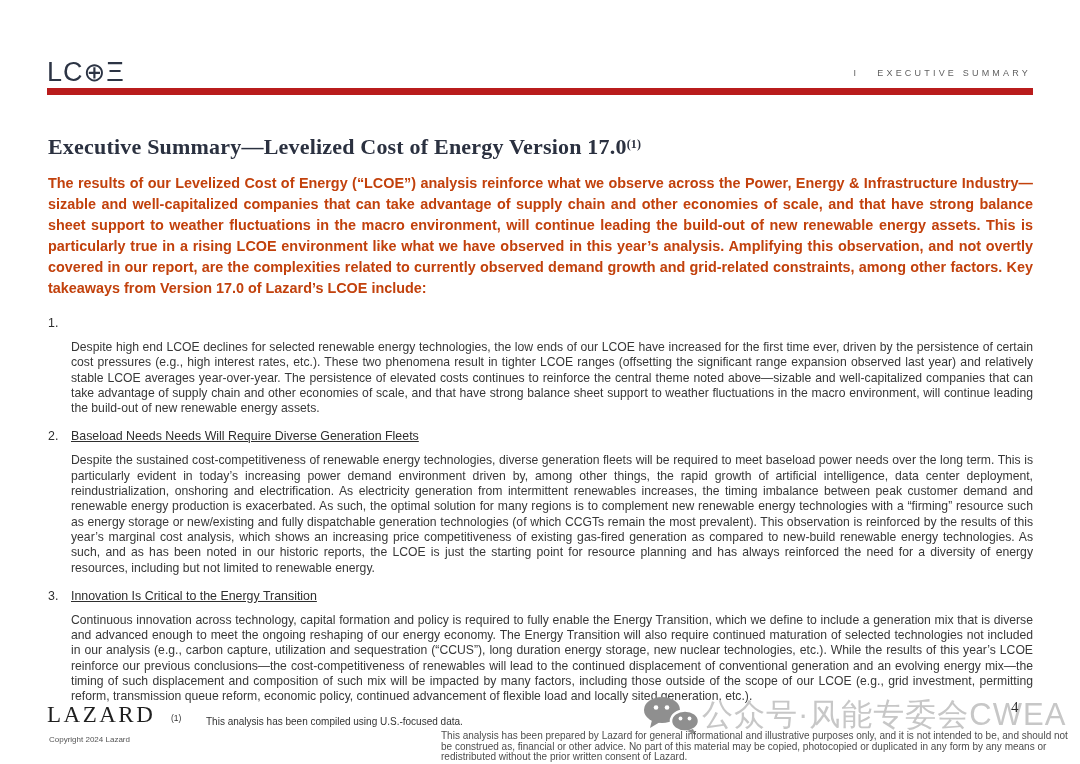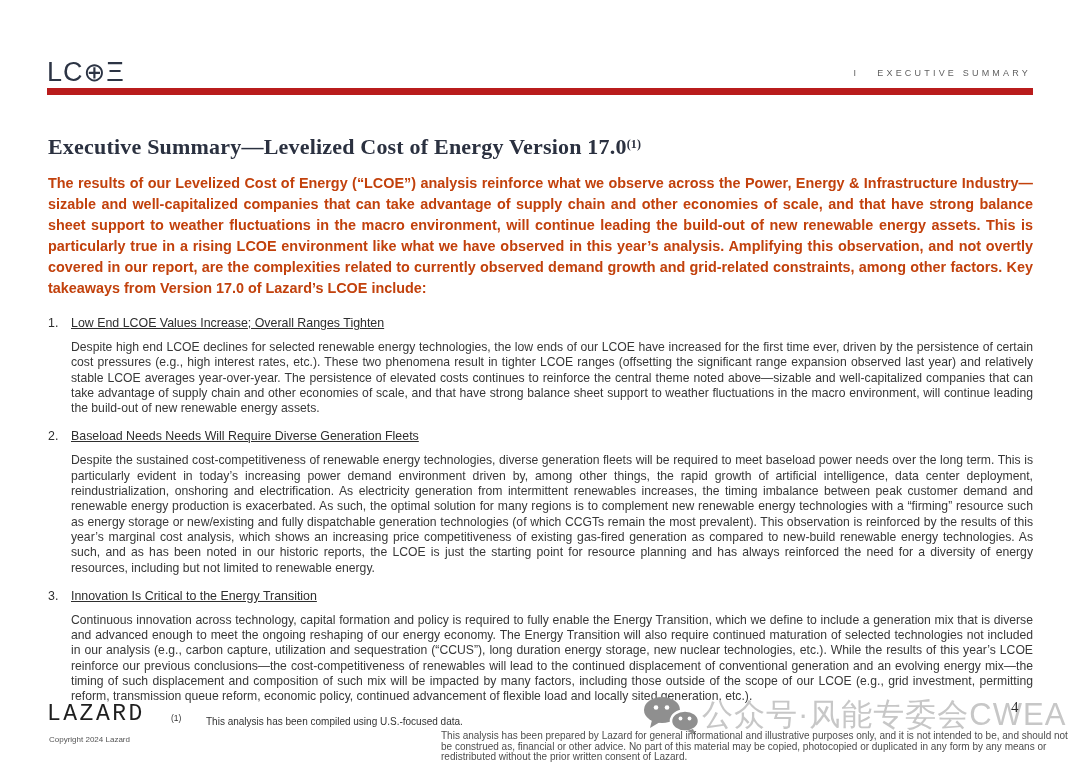--- a/index.html
+++ b/index.html
@@ -20,21 +20,21 @@
   .page-title{font-family:"Liberation Serif",serif;font-weight:700;font-size:22px;color:#2b3140;margin:6px 0 0 0;letter-spacing:.2px;}
   .page-title sup{font-size:12px;vertical-align:6px;}
   .intro{margin-top:13px;font-size:14.4px;font-weight:700;color:#c2410c;line-height:21px;text-align:justify;}
   .takeaways{margin-top:17px;}
   .item{margin-bottom:13px;}
   .item-head{display:flex;font-size:12.4px;color:#2e2e2e;line-height:15px;}
   .item-num{width:23px;flex:0 0 23px;}
   .item-title{text-decoration:underline;}
   .item-body{margin:9px 0 0 23px;font-size:12.2px;color:#383838;line-height:15.3px;text-align:justify;}
   
-  .brand{position:absolute;left:47px;top:703px;font-family:Liberation Mono, monospace;font-size:23px;letter-spacing:2.5px;color:#1f1f1f;line-height:1;}
+  .brand{position:absolute;left:47px;top:703px;font-family:Liberation Serif, serif;font-size:23px;letter-spacing:2.5px;color:#1f1f1f;line-height:1;}
   .copyright{position:absolute;left:49px;top:727px;font-size:8px;color:#555555;margin-top:8px;}
   .footnote-num{position:absolute;left:171px;top:713px;font-size:8.5px;color:#333333;}
   .footnote-text{position:absolute;left:206px;top:716px;font-size:10px;color:#333333;}
   .watermark{position:absolute;left:642px;top:696px;display:flex;align-items:flex-start;z-index:1;}
   .wechat-icon{width:60px;height:40px;flex:0 0 60px;}
   .watermark-text{font-size:31px;color:#c7c7c7;letter-spacing:1px;line-height:38px;white-space:nowrap;}
   .page-number{position:absolute;left:1011px;top:699px;font-family:"Liberation Serif",serif;font-size:15px;color:#2e2e2e;z-index:2;}
   .disclaimer{position:absolute;left:441px;top:731px;width:636px;font-size:10px;color:#4d4d4d;line-height:10.5px;z-index:2;}
 </style>
 </head>
@@ -50,21 +50,20 @@
 <div class="main">
   <h1 class="page-title"><span>Executive Summary—Levelized Cost of Energy Version 17.0</span><sup>(1)</sup></h1>
 
   <p class="intro">The results of our Levelized Cost of Energy (“LCOE”) analysis reinforce what we observe across the Power, Energy &amp; Infrastructure Industry—sizable and well-capitalized companies that can take advantage of supply chain and other economies of scale, and that have strong balance sheet support to weather fluctuations in the macro environment, will continue leading the build-out of new renewable energy assets. This is particularly true in a rising LCOE environment like what we have observed in this year’s analysis. Amplifying this observation, and not overtly covered in our report, are the complexities related to currently observed demand growth and grid-related constraints, among other factors. Key takeaways from Version 17.0 of Lazard’s LCOE include:</p>
 
   <div class="takeaways">
 
     <div class="item">
       <div class="item-head">
         <span class="item-num">1.</span>
-        <span class="item-title">Low End LCOE Values Increase; Overall Ranges Tighten</span>
       </div>
       <p class="item-body">Despite high end LCOE declines for selected renewable energy technologies, the low ends of our LCOE have increased for the first time ever, driven by the persistence of certain cost pressures (e.g., high interest rates, etc.). These two phenomena result in tighter LCOE ranges (offsetting the significant range expansion observed last year) and relatively stable LCOE averages year-over-year. The persistence of elevated costs continues to reinforce the central theme noted above—sizable and well-capitalized companies that can take advantage of supply chain and other economies of scale, and that have strong balance sheet support to weather fluctuations in the macro environment, will continue leading the build-out of new renewable energy assets.</p>
     </div>
 
     <div class="item">
       <div class="item-head">
         <span class="item-num">2.</span>
         <span class="item-title">Baseload Needs Needs Will Require Diverse Generation Fleets</span>
       </div>
       <p class="item-body">Despite the sustained cost-competitiveness of renewable energy technologies, diverse generation fleets will be required to meet baseload power needs over the long term. This is particularly evident in today’s increasing power demand environment driven by, among other things, the rapid growth of artificial intelligence, data center deployment, reindustrialization, onshoring and electrification. As electricity generation from intermittent renewables increases, the timing imbalance between peak customer demand and renewable energy production is exacerbated. As such, the optimal solution for many regions is to complement new renewable energy technologies with a “firming” resource such as energy storage or new/existing and fully dispatchable generation technologies (of which CCGTs remain the most prevalent). This observation is reinforced by the results of this year’s marginal cost analysis, which shows an increasing price competitiveness of existing gas-fired generation as compared to new-build renewable energy technologies. As such, and as has been noted in our historic reports, the LCOE is just the starting point for resource planning and has always reinforced the need for a diversity of energy resources, including but not limited to renewable energy.</p>

